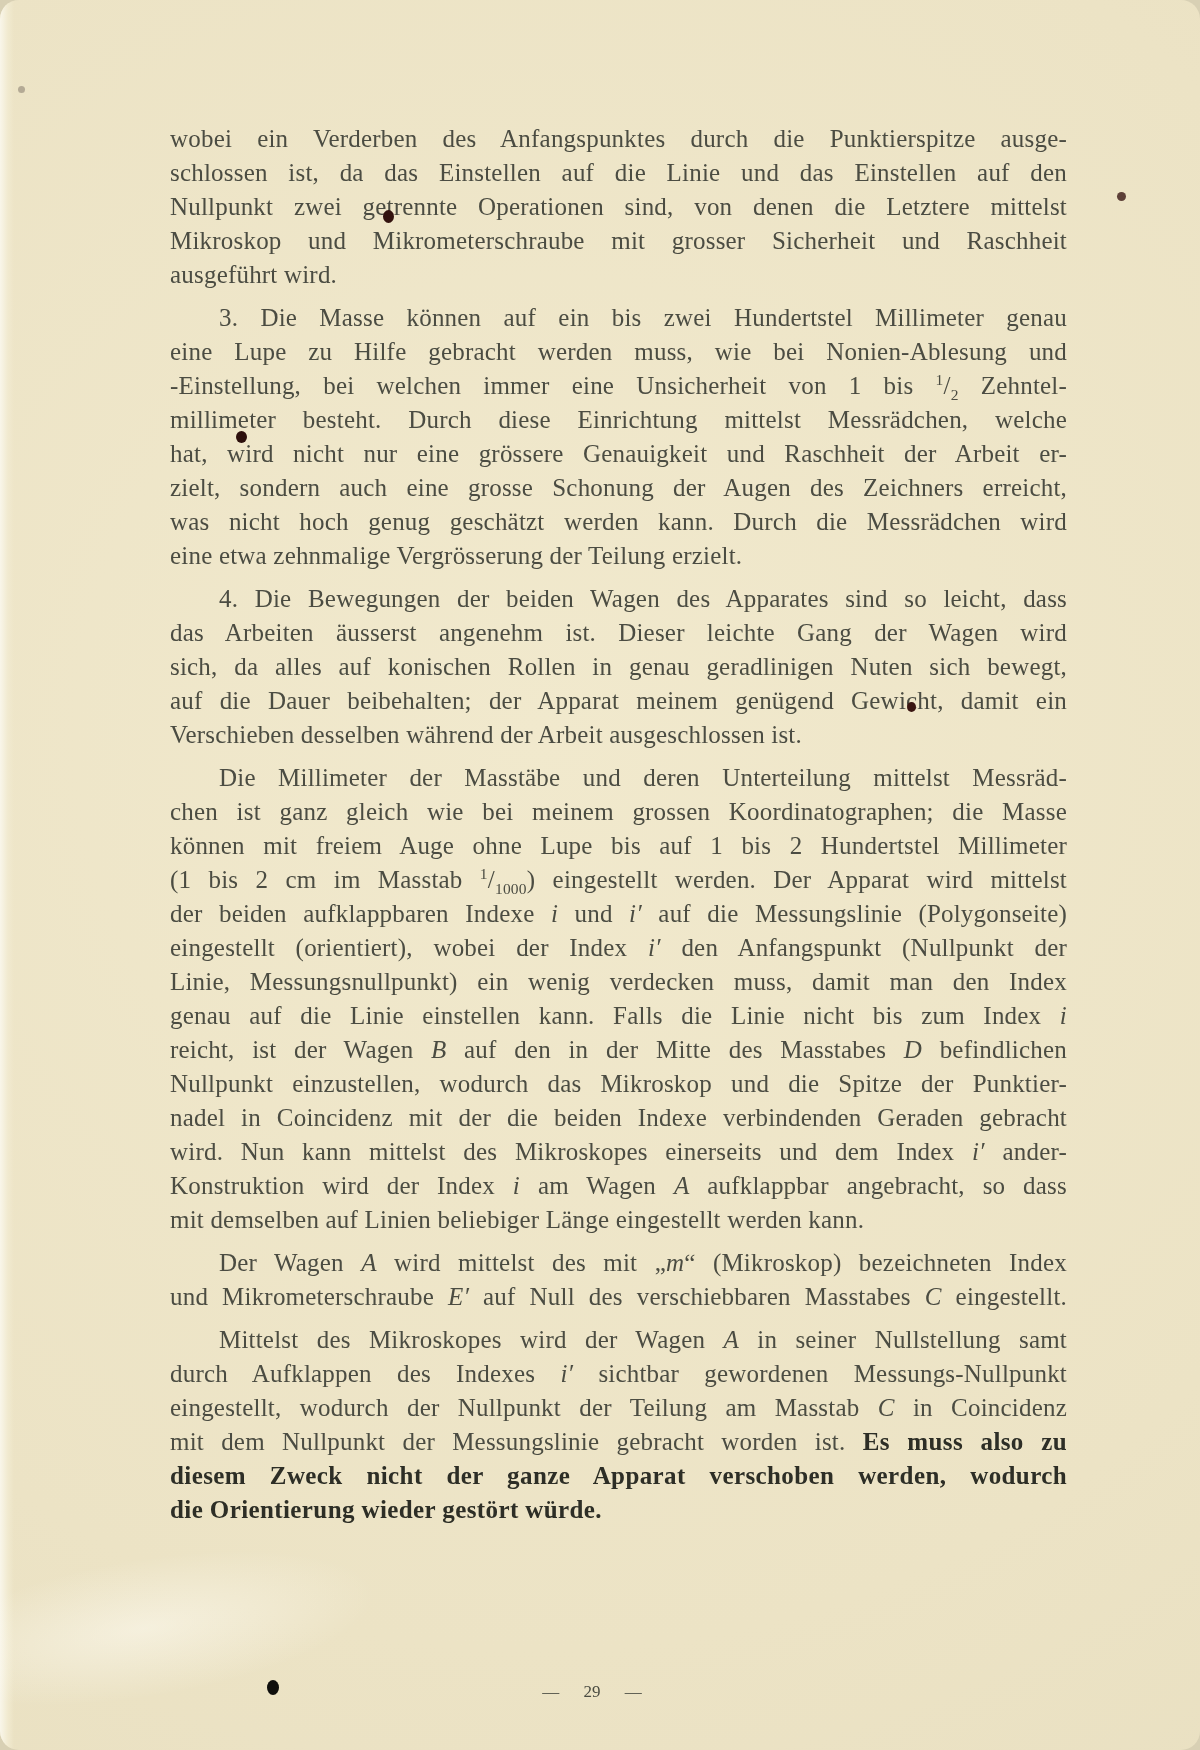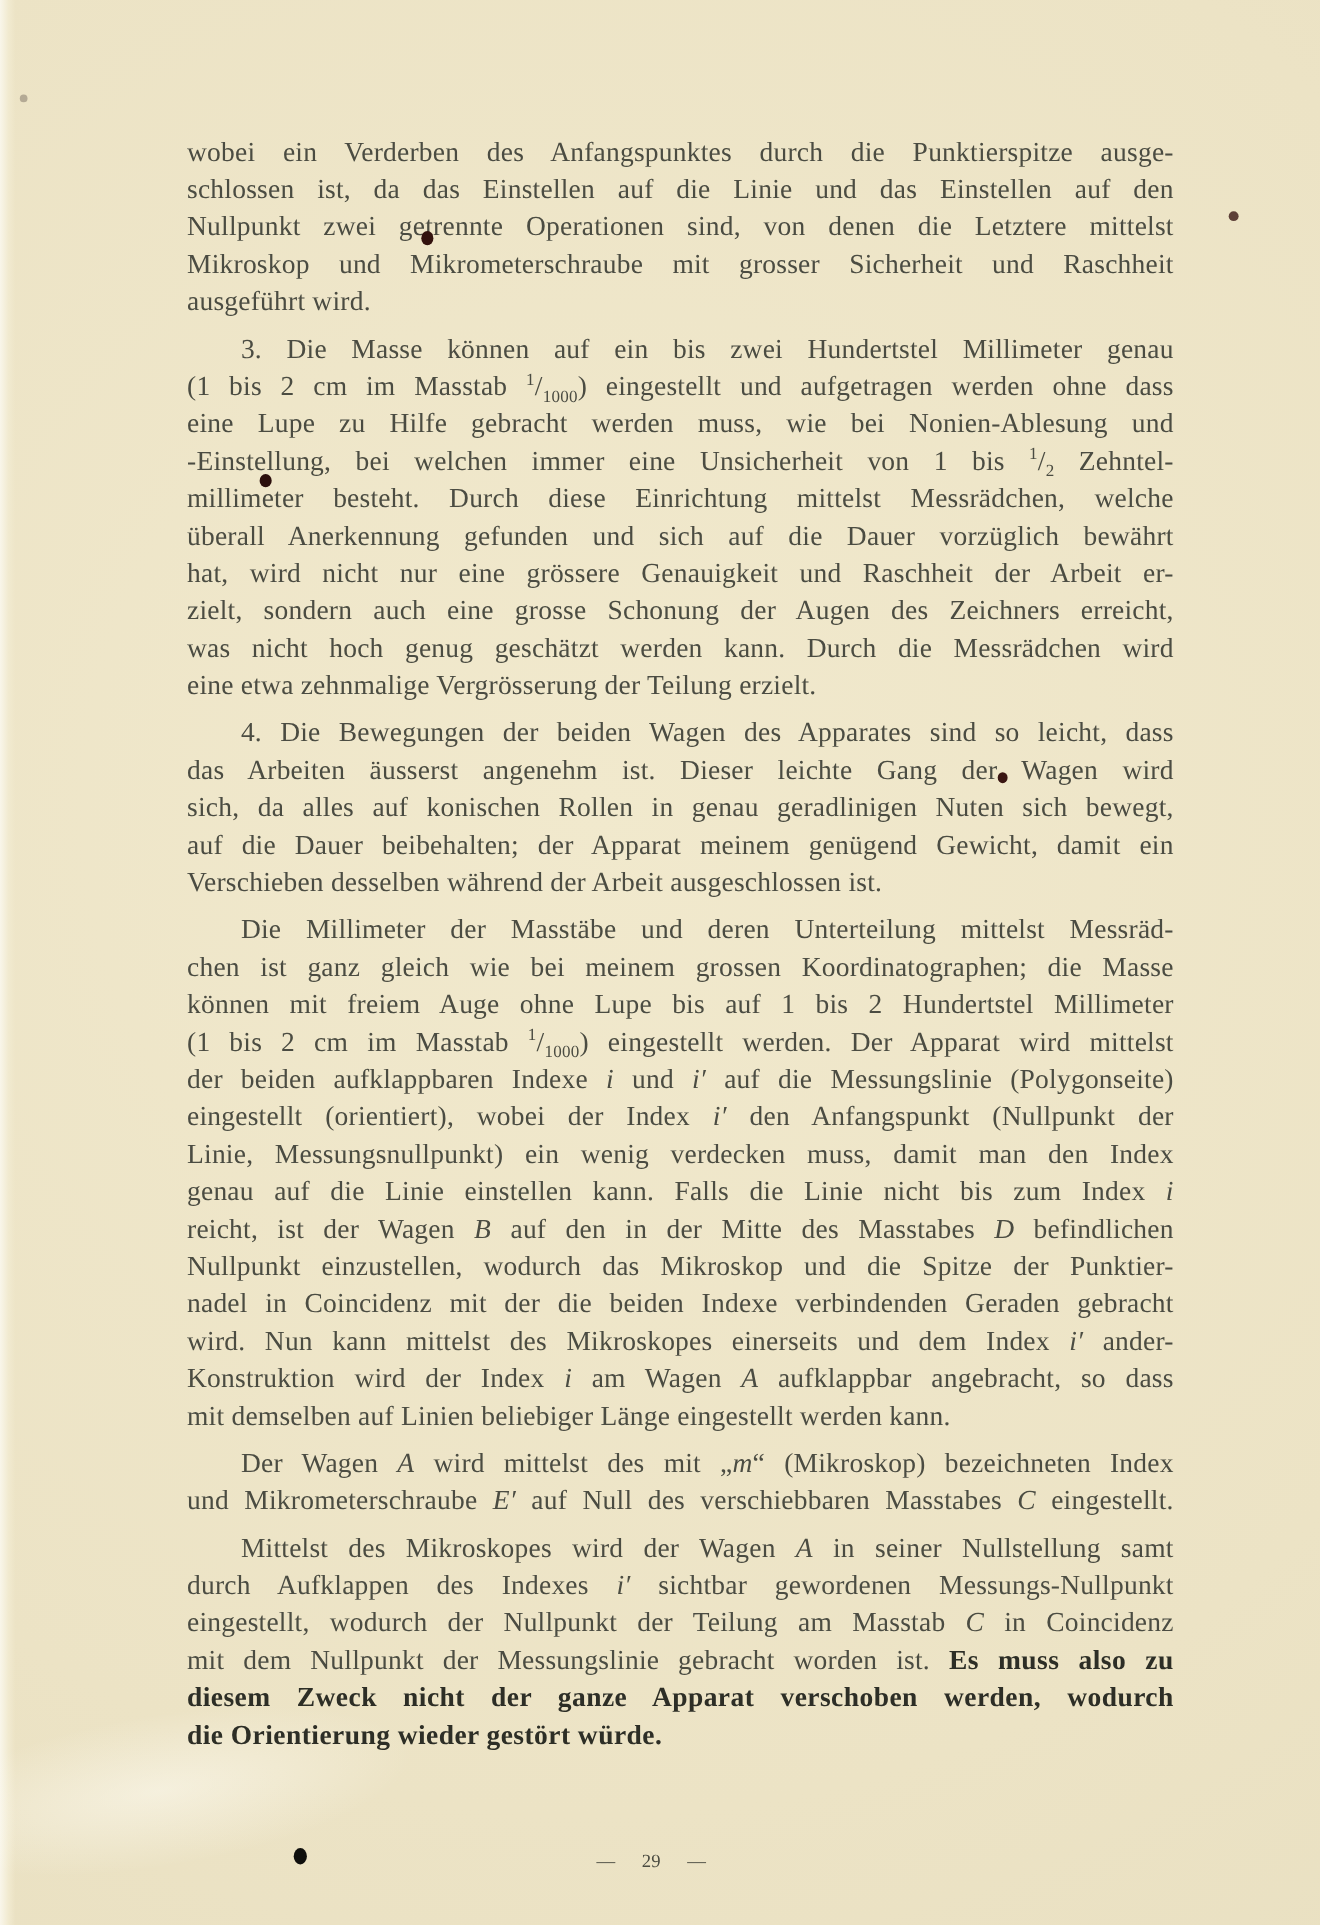--- a/index.html
+++ b/index.html
@@ -3,20 +3,21 @@
 <meta charset="utf-8">
 <style>
   html,body{margin:0;padding:0;background:#d8d0b4;}
   .page{
     position:relative;
     width:1200px;height:1750px;
     overflow:hidden;
     background:
       radial-gradient(ellipse 140% 95% at 45% 42%, #f1e9cd 0%, #ece3c5 55%, #e6ddbe 100%);
     font-family:"Liberation Serif","DejaVu Serif",serif;
+    border-radius:19px;
   }
   .edge-left{
     position:absolute;left:0;top:0;bottom:0;width:14px;
     background:linear-gradient(90deg,#f9f6ea 0%,#f1ead0 55%,rgba(241,234,208,0) 100%);
   }
   .crease{
     position:absolute;left:-50px;top:1555px;width:430px;height:140px;
     background:radial-gradient(ellipse at 45% 50%, rgba(253,251,242,0.55) 0%, rgba(253,251,242,0) 70%);
     transform:rotate(-9deg);
   }
@@ -48,25 +49,23 @@
   <div class="text-block" id="text-block">
       <div class="para">
         <div class="line"><span>wobei ein Verderben des Anfangspunktes durch die Punktierspitze ausge-</span></div>
         <div class="line"><span>schlossen ist, da das Einstellen auf die Linie und das Einstellen auf den</span></div>
         <div class="line"><span>Nullpunkt zwei getrennte Operationen sind, von denen die Letztere mittelst</span></div>
         <div class="line"><span>Mikroskop und Mikrometerschraube mit grosser Sicherheit und Raschheit</span></div>
         <div class="line end"><span>ausgeführt wird.</span></div>
       </div>
       <div class="para indent">
         <div class="line"><span>3. Die Masse können auf ein bis zwei Hundertstel Millimeter genau</span></div>
-        <div class="line"><span>(1 bis 2 cm im Masstab </span><span class="sup">1</span><span>/</span><span class="sub">1000</span><span>) eingestellt und aufgetragen werden ohne dass</span></div>
         <div class="line"><span>eine Lupe zu Hilfe gebracht werden muss, wie bei Nonien-Ablesung und</span></div>
         <div class="line"><span>-Einstellung, bei welchen immer eine Unsicherheit von 1 bis </span><span class="sup">1</span><span>/</span><span class="sub">2</span><span> Zehntel-</span></div>
         <div class="line"><span>millimeter besteht. Durch diese Einrichtung mittelst Messrädchen, welche</span></div>
-        <div class="line"><span>überall Anerkennung gefunden und sich auf die Dauer vorzüglich bewährt</span></div>
         <div class="line"><span>hat, wird nicht nur eine grössere Genauigkeit und Raschheit der Arbeit er-</span></div>
         <div class="line"><span>zielt, sondern auch eine grosse Schonung der Augen des Zeichners erreicht,</span></div>
         <div class="line"><span>was nicht hoch genug geschätzt werden kann. Durch die Messrädchen wird</span></div>
         <div class="line end"><span>eine etwa zehnmalige Vergrösserung der Teilung erzielt.</span></div>
       </div>
       <div class="para indent">
         <div class="line"><span>4. Die Bewegungen der beiden Wagen des Apparates sind so leicht, dass</span></div>
         <div class="line"><span>das Arbeiten äusserst angenehm ist. Dieser leichte Gang der Wagen wird</span></div>
         <div class="line"><span>sich, da alles auf konischen Rollen in genau geradlinigen Nuten sich bewegt,</span></div>
         <div class="line"><span>auf die Dauer beibehalten; der Apparat meinem genügend Gewicht, damit ein</span></div>

